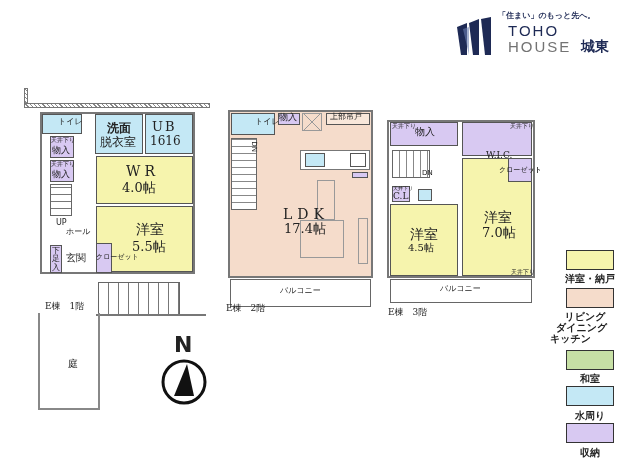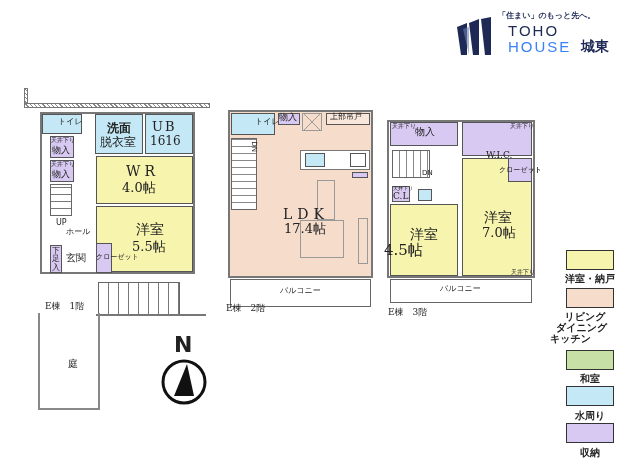--- a/index.html
+++ b/index.html
@@ -30,21 +30,21 @@
 
 <div class="abs" style="left:450px;top:5px;width:170px;height:50px;">
   <svg class="abs" style="left:5px;top:12px;" width="52" height="40" viewBox="0 0 52 40">
     <polygon points="2,10 12,6 12,38 6,38" fill="#1e2a55"></polygon>
     <polygon points="14,6 24,2 24,38 18,38" fill="#1e2a55"></polygon>
     <polygon points="26,2 36,0 36,38 30,38" fill="#1e2a55"></polygon>
     <polygon points="8,12 14,10 14,38" fill="#6b7fb0" opacity="0.6"></polygon>
   </svg>
   <div class="abs" style="left:48px;top:5px;font-size:8px;font-weight:bold;color:#1e2a55;">「住まい」のもっと先へ。</div>
   <div class="abs" style="left:58px;top:17px;font-size:15px;letter-spacing:2px;color:#1e2a55;font-family:'Liberation Sans',sans-serif;">TOHO</div>
-  <div class="abs" style="left:58px;top:33px;font-size:15px;letter-spacing:2px;color:#3b82f6;font-family:'Liberation Sans',sans-serif;">HOUSE</div>
+  <div class="abs" style="left:58px;top:33px;font-size:15px;letter-spacing:2px;color:#737373;font-family:'Liberation Sans',sans-serif;">HOUSE</div>
   <div class="abs" style="left:131px;top:33px;font-size:14px;font-weight:bold;color:#1e2a55;">城東</div>
 </div>
 
 <div>
 
   <div class="hatch" style="left:24px;top:88px;width:4px;height:18px;"></div>
   <div class="hatch" style="left:24px;top:103px;width:186px;height:5px;"></div>
 
   <div class="wall" style="left:40px;top:112px;width:155px;height:162px;"></div>
 
@@ -150,21 +150,21 @@
   <div class="room purple" style="left:392px;top:186px;width:18px;height:16px;"></div>
   <div class="lbl tiny" style="left:393px;top:186px;font-size:5px;">天井下り</div>
   <div class="lbl" style="left:393px;top:192px;font-size:9px;">C.L</div>
   <div class="abs" style="left:418px;top:189px;width:14px;height:12px;background:#c4e8f5;border:1px solid #555;box-sizing:border-box;"></div>
 
   <div class="room purple" style="left:508px;top:158px;width:24px;height:24px;"></div>
   <div class="lbl" style="left:499px;top:167px;font-size:7px;font-family:'DejaVu Sans',sans-serif;white-space:nowrap;">クローゼット</div>
 
   <div class="room yellow" style="left:390px;top:204px;width:68px;height:72px;"></div>
   <div class="lbl" style="left:410px;top:227px;font-size:14px;">洋室</div>
-  <div class="lbl" style="left:384px;top:243px;font-size:15px;">4.5帖</div>
+  <div class="lbl" style="left:408px;top:243px;font-size:10px;">4.5帖</div>
 
   <div class="room yellow" style="left:462px;top:158px;width:70px;height:118px;"></div>
   <div class="room purple" style="left:508px;top:158px;width:24px;height:24px;"></div>
   <div class="lbl" style="left:499px;top:167px;font-size:7px;font-family:'DejaVu Sans',sans-serif;white-space:nowrap;">クローゼット</div>
   <div class="lbl" style="left:484px;top:210px;font-size:14px;">洋室</div>
   <div class="lbl" style="left:482px;top:226px;font-size:13px;">7.0帖</div>
   <div class="lbl tiny" style="left:511px;top:269px;">天井下り</div>
 
   <div class="balcony" style="left:390px;top:279px;width:142px;height:24px;"></div>
   <div class="lbl" style="left:440px;top:285px;font-size:8px;">バルコニー</div>

